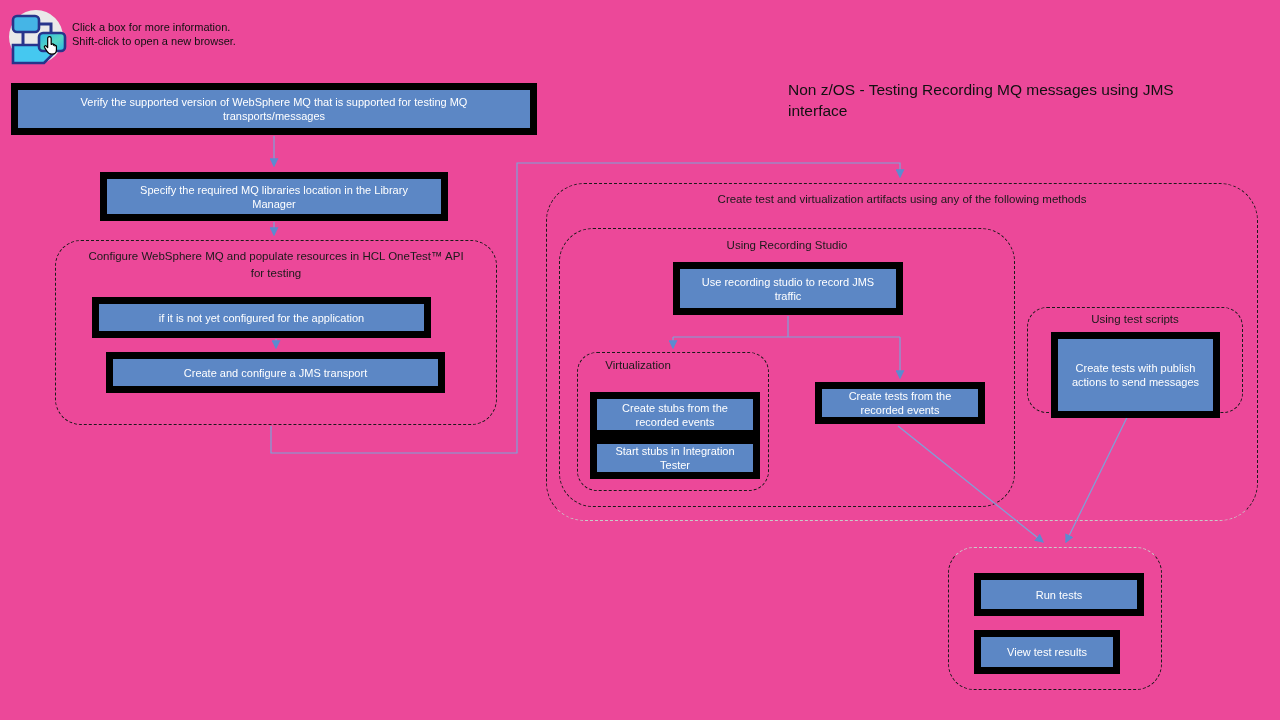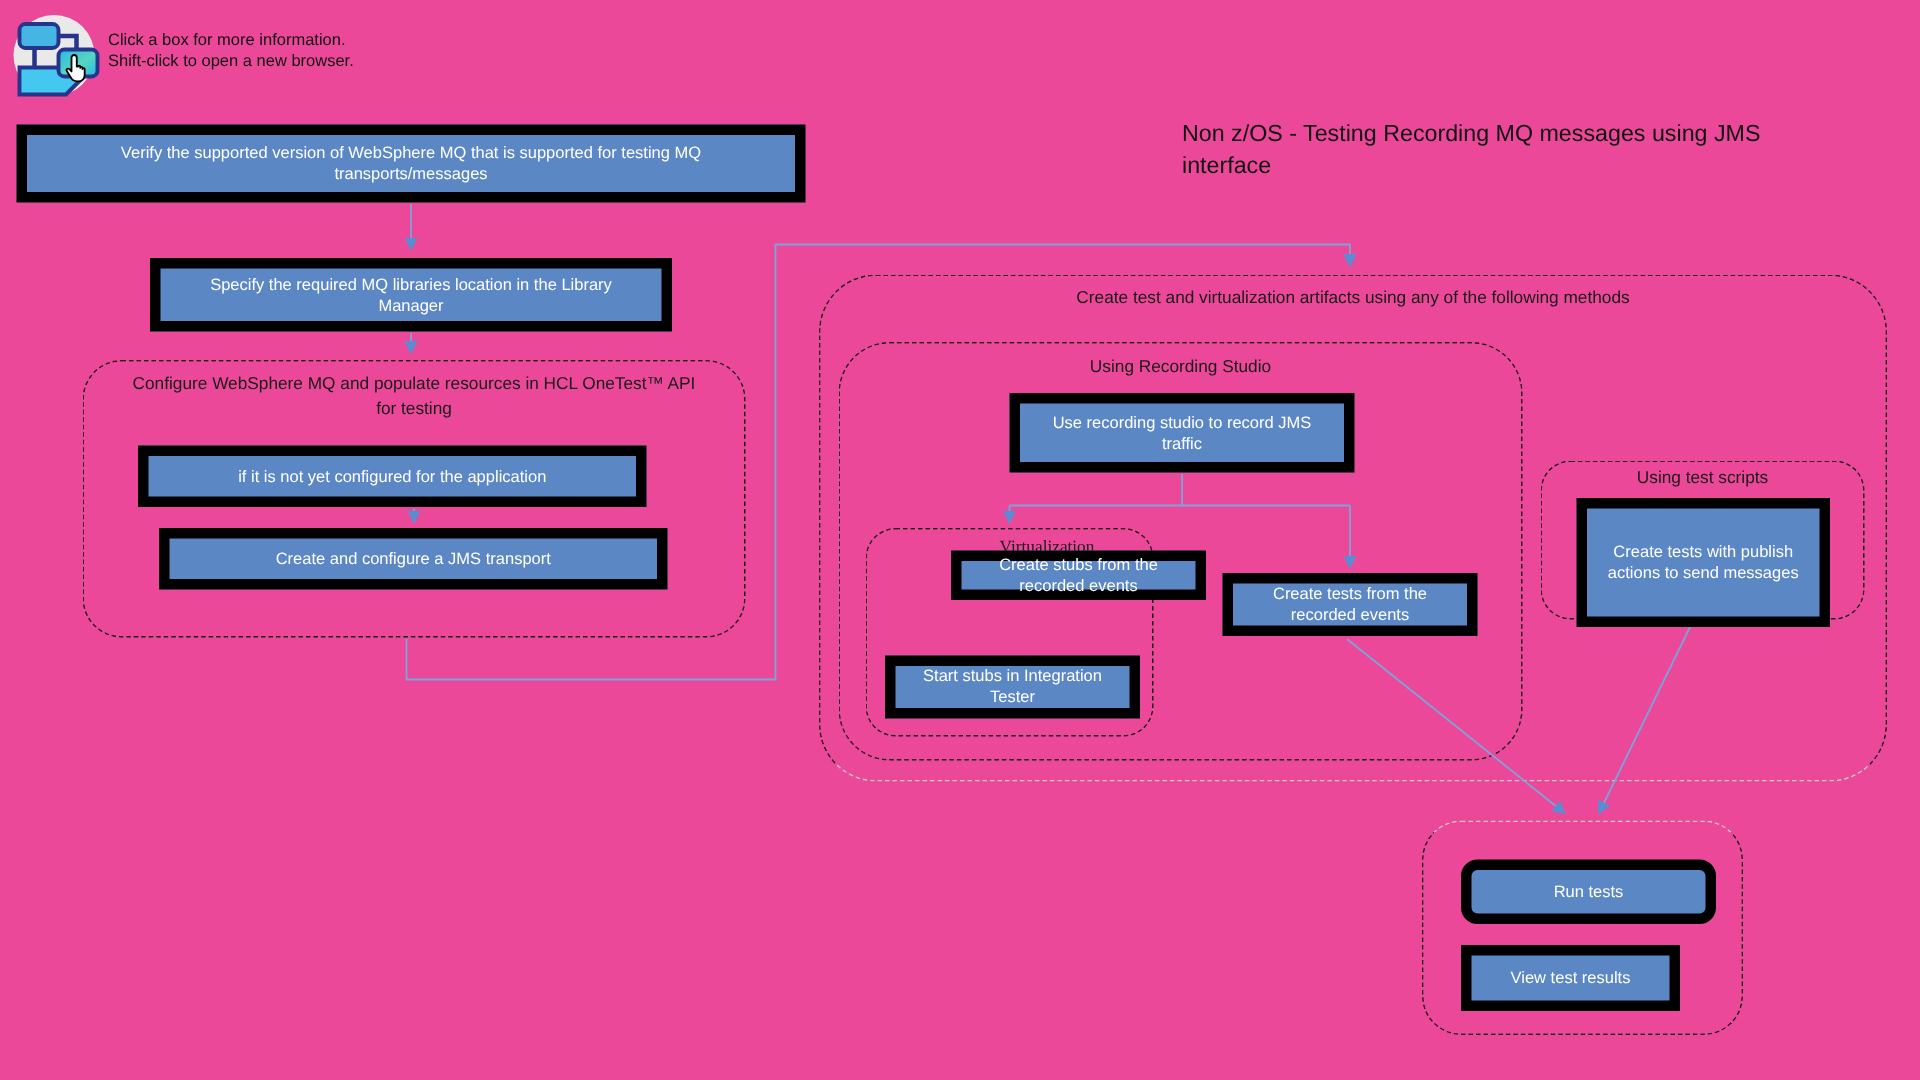--- a/index.html
+++ b/index.html
@@ -86,21 +86,21 @@
   <div class="group" id="grp-configure" style="left:55px;top:240px;width:442px;height:185px;"></div>
   <div class="group-label" style="left:85px;top:248px;width:382px;">Configure WebSphere MQ and populate resources in HCL OneTest™ API for testing</div>
 
   <div class="group" id="grp-artifacts" style="left:546px;top:183px;width:712px;height:338px;"></div>
   <div class="group-label" style="left:596px;top:191px;width:612px;">Create test and virtualization artifacts using any of the following methods</div>
 
   <div class="group" id="grp-recording" style="left:559px;top:228px;width:456px;height:279px;"></div>
   <div class="group-label" style="left:609px;top:237px;width:356px;">Using Recording Studio</div>
 
   <div class="group" id="grp-virtualization" style="left:577px;top:352px;width:192px;height:139px;"></div>
-  <div class="group-label" style="left:622px;top:357px;width:152px;font-family:Liberation Serif, serif;">Virtualization</div>
+  <div class="group-label" style="left:562px;top:357px;width:152px;">Virtualization</div>
 
   <div class="group" id="grp-scripts" style="left:1027px;top:307px;width:216px;height:106px;"></div>
   <div class="group-label" style="left:1047px;top:311px;width:176px;">Using test scripts</div>
 
   <div class="group" id="grp-run" style="left:948px;top:547px;width:214px;height:143px;"></div>
 
   <svg class="overlay" width="1280" height="720">
     <defs>
       <marker id="arrow" viewBox="0 0 10 10" refX="8.5" refY="5" markerWidth="7.5" markerHeight="7.5" orient="auto-start-reverse">
         <path d="M0,0 L10,5 L0,10 z" fill="#5b8bd0"></path>
@@ -121,25 +121,25 @@
   <div class="node" style="left:11px;top:83px;width:526px;height:52px;">Verify the supported version of WebSphere MQ that is supported for testing MQ transports/messages</div>
 
   <div class="node" style="left:100px;top:172px;width:348px;height:49px;">Specify the required MQ libraries location in the Library Manager</div>
 
   <div class="node" style="left:92px;top:297px;width:339px;height:41px;">if it is not yet configured for the application</div>
 
   <div class="node" style="left:106px;top:352px;width:339px;height:41px;">Create and configure a JMS transport</div>
 
   <div class="node" style="left:673px;top:262px;width:230px;height:53px;">Use recording studio to record JMS traffic</div>
 
-  <div class="node" style="left:590px;top:367px;width:170px;height:33px;margin-left:44px;">Create stubs from the recorded events</div>
+  <div class="node" style="left:590px;top:392px;width:170px;height:45px;">Create stubs from the recorded events</div>
 
   <div class="node" style="left:590px;top:437px;width:170px;height:42px;">Start stubs in Integration Tester</div>
 
   <div class="node" style="left:815px;top:382px;width:170px;height:42px;">Create tests from the recorded events</div>
 
   <div class="node" style="left:1051px;top:332px;width:169px;height:86px;">Create tests with publish actions to send messages</div>
 
-  <div class="node" style="left:974px;top:573px;width:170px;height:43px;border-radius:11px;">Run tests</div>
+  <div class="node" style="left:974px;top:573px;width:170px;height:43px;">Run tests</div>
 
   <div class="node" style="left:974px;top:630px;width:146px;height:44px;">View test results</div>
 
 </div>
 
 </body></html>

